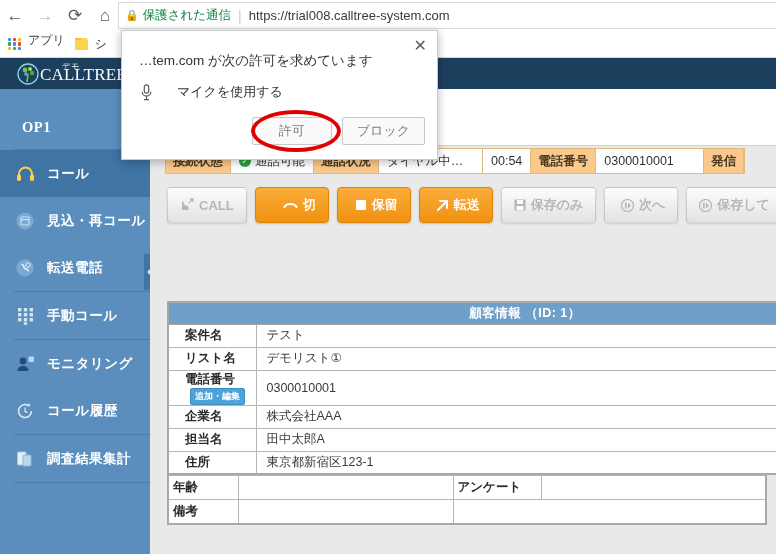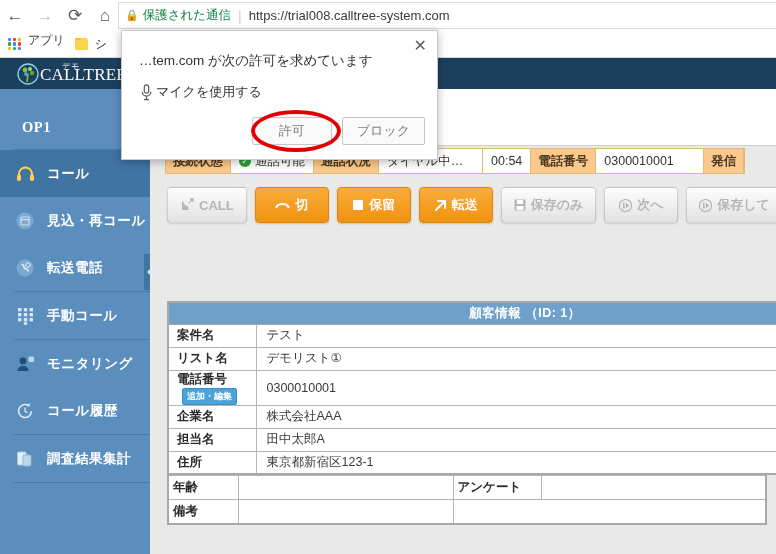--- a/index.html
+++ b/index.html
@@ -106,62 +106,62 @@
     padding: 0 7px; border-right: 1px solid #e0ba7a; white-space: nowrap; }
   .st-val { background: #fff; color: #333; display: flex; align-items: center;
     padding: 0 8px; border-right: 1px solid #e0ba7a; white-space: nowrap; }
   .chk { display: inline-block; width: 12px; height: 12px; border-radius: 50%;
     background: #27a03c; color: #fff; font-size: 9px; line-height: 12px; text-align: center;
     margin-right: 4px; }
 
   .toolbar { position: absolute; left: 17px; top: 98px; display: flex; gap: 8px; }
   .tbtn {
     height: 36px; min-width: 74px; border-radius: 4px; display: flex; align-items: center;
-    justify-content: center; gap: 5px; font-size: 13px; font-weight: bold; padding: 0 12px;
+    justify-content: flex-end; gap: 5px; font-size: 13px; font-weight: bold; padding: 0 12px;
     border: 1px solid rgba(0,0,0,.14); white-space: nowrap;
   }
   .tbtn.gray {
     background: linear-gradient(#fdfdfd,#e2e2e2); color: #b6b6b6;
     box-shadow: 0 1px 2px rgba(0,0,0,.13);
   }
   .tbtn.orange {
     background: linear-gradient(#f9ad3b,#f09110); color: #fff;
     box-shadow: 0 1px 2px rgba(0,0,0,.18); border-color: #de8408;
   }
   .tb-ico { font-size: 13px; display: flex; align-items: center; }
 
   .panel { position: absolute; left: 167px; top: 243px; width: 600px; }
   table.cust { width: 716px; border-collapse: collapse; background: #fff;
     border: 2px solid #a8a8a8; font-size: 12.5px; }
   table.cust th.title {
     background: #6fa0ca; color: #fff; font-size: 12.5px; font-weight: bold;
     height: 22px; letter-spacing: .5px; border: 1px solid #a8a8a8;
   }
   table.cust td { border: 1px solid #b5b5b5; height: 23px; }
-  td.lab { width: 88px; padding-left: 8px; font-weight: bold; color: #2b2b2b; background: #fff; margin-top: 36px; }
+  td.lab { width: 88px; padding-left: 16px; font-weight: bold; color: #2b2b2b; background: #fff; margin-top: 36px; }
   td.val { padding-left: 10px; color: #3a3a3a; }
   .edit-chip {
     display: inline-block; background: #4ba3d9; color: #fff; font-size: 9px; font-weight: bold;
     border-radius: 2px; padding: 1px 4px; margin-left: 5px; vertical-align: middle;
     border: 1px solid #3a90c5;
   }
   table.cust2 { width: 600px; border-collapse: collapse; background: #fff;
     border: 2px solid #a8a8a8; border-top: none; font-size: 12.5px; }
   table.cust2 td { border: 1px solid #b5b5b5; height: 24px; }
   td.lab2 { width: 70px; padding-left: 4px; font-weight: bold; color: #2b2b2b; }
   td.lab3 { width: 88px; padding-left: 4px; font-weight: bold; color: #2b2b2b; }
 
   
   .perm {
     position: absolute; left: 121px; top: 30px; width: 317px; height: 130px;
     background: #fff; border: 1px solid #c9c9c9; box-shadow: 0 2px 9px rgba(0,0,0,.28); z-index: 40;
   }
   .perm-close { position: absolute; right: 10px; top: 7px; font-size: 16px; color: #5a5a5a; line-height: 1; }
   .perm-title { position: absolute; left: 17px; top: 21px; font-size: 13.5px; color: #333; }
-  .perm-row { position: absolute; left: 17px; top: 52px; display: flex; align-items: center; gap: 3px; }
+  .perm-row { position: absolute; left: 17px; top: 52px; display: flex; align-items: center; gap: 24px; }
   .mic-ico { width: 14px; height: 18px; display: flex; align-items: center; justify-content: center; }
   .perm-item { font-size: 13px; color: #333; }
   .perm-actions { position: absolute; right: 12px; bottom: 14px; display: flex; gap: 10px; }
   .perm-btn {
     height: 28px; min-width: 80px; border: 1px solid #c6c6c6; background: #fafafa;
     border-radius: 2px; color: #7d7d7d; font-size: 13px; display: flex; align-items: center;
     justify-content: center; padding: 0 14px;
   }
   .annot-ellipse {
     position: absolute; left: 251px; top: 110px; width: 90px; height: 42px;

